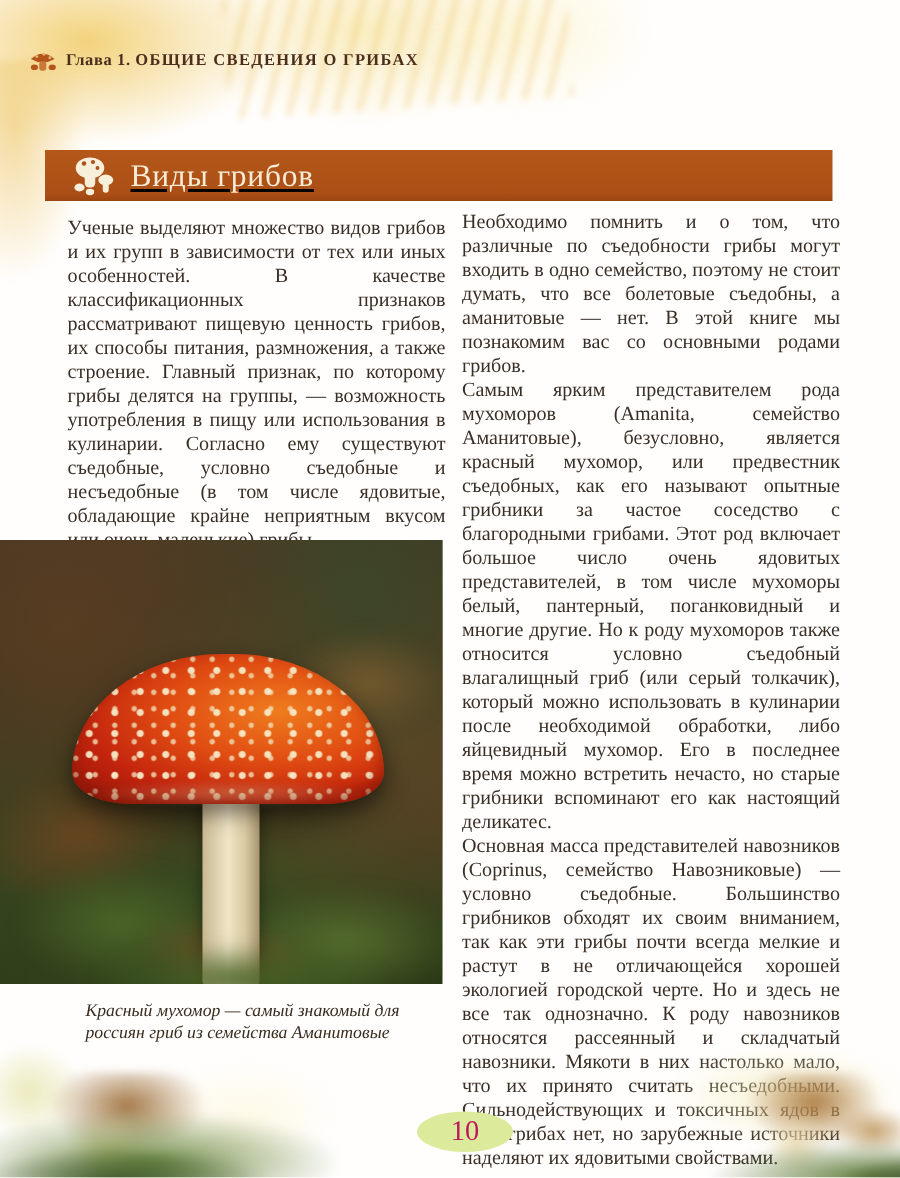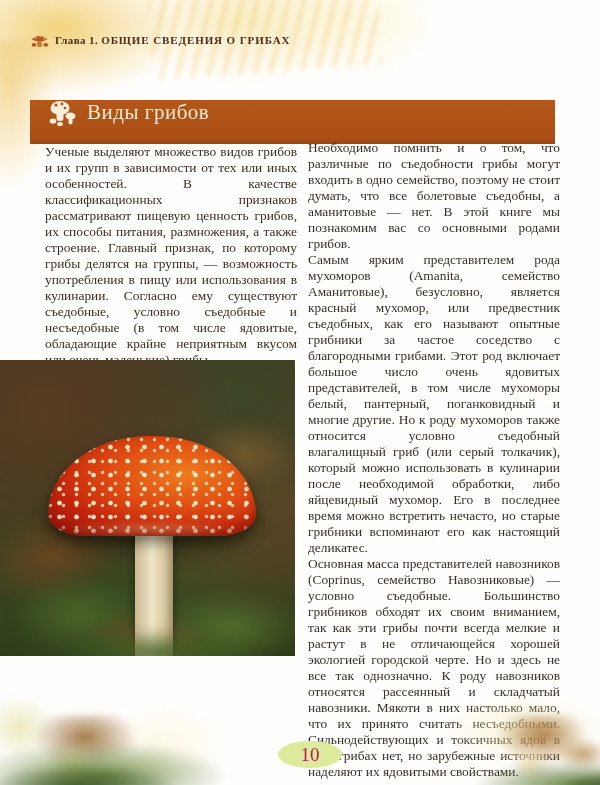--- a/index.html
+++ b/index.html
@@ -19,29 +19,29 @@
   .fern3{left:250px;top:-5px;width:190px;height:85px;
     background:radial-gradient(ellipse at 50% 30%, rgba(251,240,192,.55) 0%, rgba(251,240,192,0) 70%);
     filter:blur(2px);}
   .fern4{left:-12px;top:40px;width:70px;height:150px;
     background:radial-gradient(ellipse at 30% 30%, rgba(236,193,90,.6) 0%, rgba(236,193,90,0) 70%);
     filter:blur(3px);}
   .fernstreaks{left:150px;top:-8px;width:230px;height:80px;opacity:.5;
     background:repeating-linear-gradient(108deg, rgba(230,180,70,.55) 0 4px, rgba(230,180,70,0) 4px 15px);
     filter:blur(2px);transform:rotate(-4deg);}
   
-  .chapter{position:absolute;left:30px;top:30px;height:20px;display:flex;align-items:center;gap:6px;}
+  .chapter{position:absolute;left:19px;top:30px;height:20px;display:flex;align-items:center;gap:6px;}
   .chapter svg{display:block;}
   .chapter-text{font-size:11px;font-weight:bold;color:#4c2e1d;letter-spacing:.4px;white-space:nowrap;}
   .chapter-text .caps{letter-spacing:.9px;}
   
   .titlebar{
-    position:absolute;left:30px;top:100px;width:525px;height:44px;
+    position:absolute;left:30px;top:100px;width:525px;height:34px;
     background:linear-gradient(180deg,#b45719 0%,#ac4f16 85%,#9c4512 100%);
-    display:flex;
+    display:flex;align-items:center;text-decoration:underline;
   }
   .titlebar svg{margin-left:17px;display:block;}
   .titlebar-text{margin-left:10px;font-size:21px;color:#f7ecd6;letter-spacing:.5px;}
   
   .col{position:absolute;width:252px;color:#392f26;font-size:13.4px;line-height:16px;
     text-align:justify;}
   .col p{margin:0;}
   .leftcol{left:45px;top:144px;}
   .rightcol{left:308px;top:140px;}
   
@@ -181,20 +181,21 @@
     <div class="pblob shadow1"></div>
     <div class="pblob grass1"></div>
     <div class="pblob grass2"></div>
     <div class="pblob leaf3"></div>
     <div class="stem"></div>
     <div class="cap"></div>
     <div class="caprim"></div>
     <div class="pblob fggrass"></div>
   </div>
 
+  <div class="caption">Красный мухомор — самый знакомый для россиян гриб из семейства Аманитовые</div>
 
   <div class="blob bl-leaf"></div>
   <div class="blob bl-glow"></div>
   <div class="blob bl-cap"></div>
   <div class="blob bl-stem"></div>
   <div class="blob bl-moss"></div>
   <div class="blob bl-moss2"></div>
 
   <div class="blob br-glow"></div>
   <div class="blob br-cap"></div>

